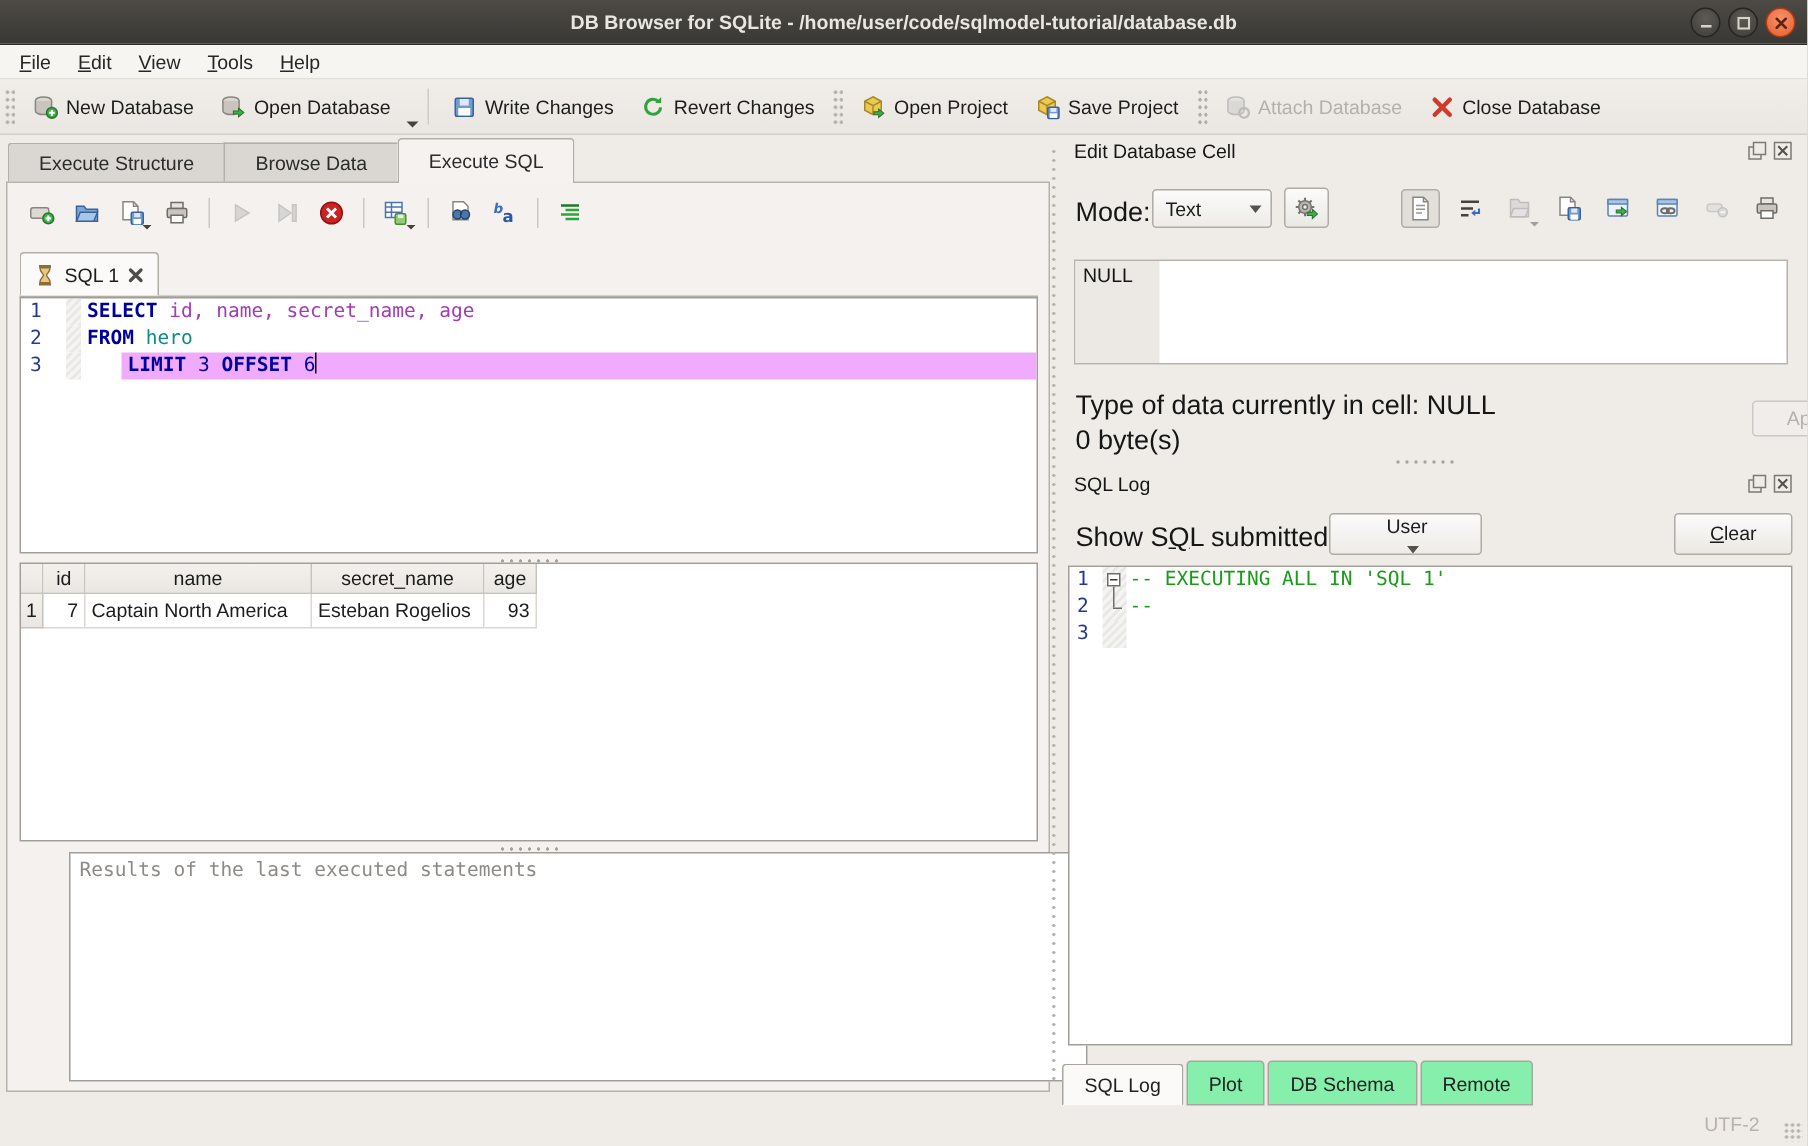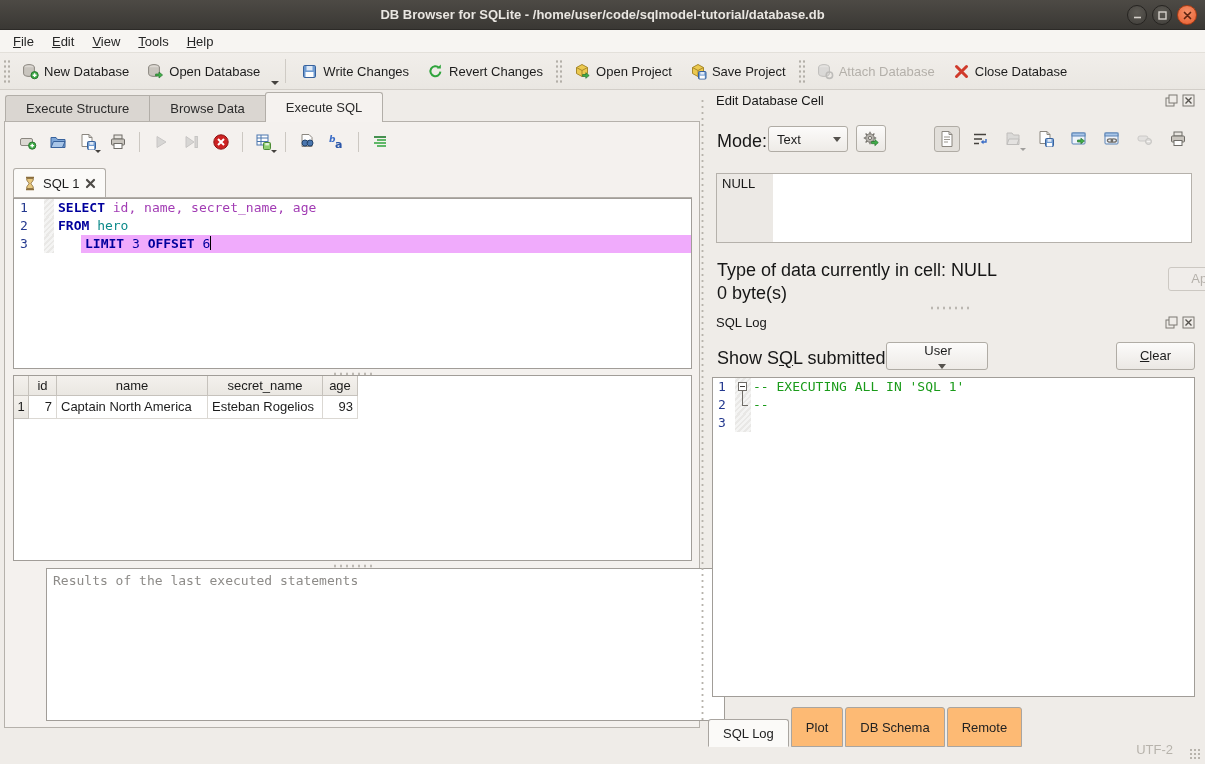--- a/index.html
+++ b/index.html
@@ -135,21 +135,21 @@
   .log-fold { width:16px; flex:none; background:repeating-linear-gradient(135deg,#f4f4f3 0 2px,#e9e8e6 2px 4px); position:relative; }
   .log-text { color:#1a9b1a; white-space:pre; padding-left:2px; }
   .fold-box { position:absolute; left:3px; top:4px; width:9px; height:9px; border:1px solid #6f6c67; background:#fff; }
   .fold-box::after { content:""; position:absolute; left:1px; top:3px; width:5px; height:1px; background:#3c3a36; }
   .fold-vline { position:absolute; left:7px; top:13px; bottom:0; width:1px; background:#6f6c67; }
   .fold-end::before { content:""; position:absolute; left:7px; top:0; height:9px; width:1px; background:#6f6c67; }
   .fold-end::after { content:""; position:absolute; left:7px; top:9px; width:6px; height:1px; background:#6f6c67; }
 
   
   .bottom-tabs { position:absolute; left:708px; top:617px; display:flex; align-items:flex-end; }
-  .b-tab { height:40px; display:flex; align-items:center; padding:0 14px; background:#fdba74;
+  .b-tab { height:30px; display:flex; align-items:center; padding:0 14px; background:#86efac;
     border:1px solid #a9a5a0; border-radius:3px 3px 0 0; margin-right:2px; color:#222; }
   .b-tab.active { background:#fbfaf8; height:28px; border-bottom-color:#fbfaf8; }
 
   .status-enc { position:absolute; right:32px; bottom:7px; color:#b7b3ac; font-size:13px; }
   .grip { position:absolute; right:3px; bottom:3px; width:13px; height:13px;
     background-image:radial-gradient(circle,#b7b3ac 1px,transparent 1.2px); background-size:4px 4px; }
 
   u { text-decoration:underline; }
 </style>
 </head>

